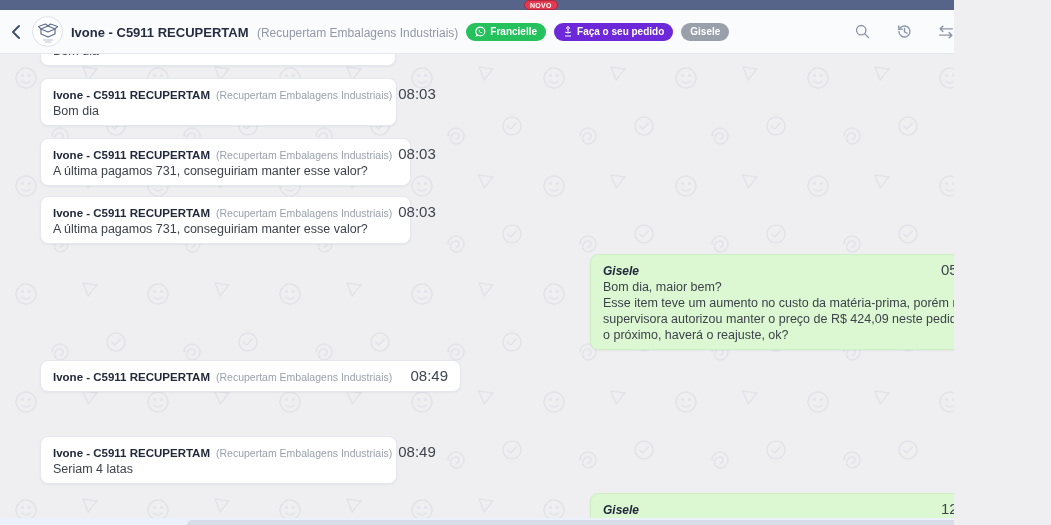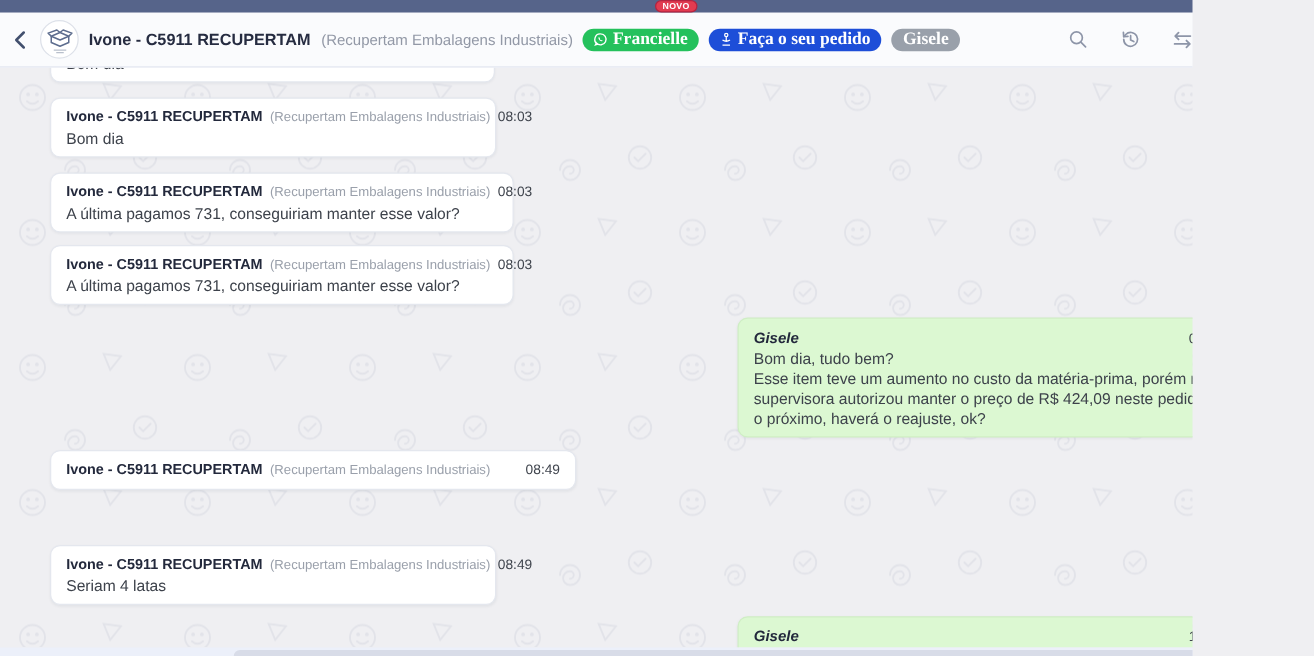--- a/index.html
+++ b/index.html
@@ -16,44 +16,44 @@
   
   .header { position:absolute; left:0; top:10px; width:1051px; height:44px; background:#fafbfd;
     border-bottom:1px solid #e4e8f1; display:flex; align-items:center; z-index:25; }
   .back-btn { width:26px; height:30px; display:flex; align-items:center; justify-content:center;
     color:#42506e; cursor:pointer; margin-left:2px; background:none; border:none; }
   .avatar { width:31px; height:31px; border-radius:50%; border:1px solid #dde1e9; background:#fff;
     margin-left:4px; display:flex; align-items:center; justify-content:center; overflow:hidden; flex:none; }
   .title-wrap { margin-left:8px; white-space:nowrap; }
   .title { font-size:13px; font-weight:bold; color:#262c41; }
   .subtitle { font-size:12px; color:#9298a6; margin-left:4px; }
-  .pill { height:18px; border-radius:9px; color:#fff; font-size:14px; font-weight:bold;
+  .pill { height:18px; border-radius:9px; color:#fff; font-size:10px; font-weight:bold;
     display:inline-flex; align-items:center; gap:4px; padding:0 9px; margin-left:8px;
-    border:none; cursor:pointer; white-space:nowrap; flex:none;font-family:Liberation Serif, serif; }
+    border:none; cursor:pointer; white-space:nowrap; flex:none; }
   .pill-green { background:#24c15c; }
-  .pill-dark  { background:#1d4ed8; }
+  .pill-dark  { background:#6d28d9; }
   .pill-gray  { background:#99a0aa; }
   .header-icons { margin-left:auto; display:flex; align-items:center; gap:24px; padding-right:12px; }
   .hicon { width:18px; height:18px; display:flex; align-items:center; justify-content:center;
     color:#8d95a8; background:none; border:none; cursor:pointer; }
   .hicon.red { color:#e8506a; font-size:17px; transform:rotate(-40deg); }
 
   
   .chat { position:absolute; left:0; top:54px; width:1051px; height:464px; overflow:hidden; }
   .pattern { position:absolute; left:0; top:0; }
 
   .msg { position:absolute; background:#fff; border:1px solid #e4e7ee; border-radius:8px;
     padding:7px 12px 6px 12px; box-shadow:0 1px 2px rgba(25,35,65,.05);
     font-size:12.5px; color:#3d424b; line-height:16px; }
   .msg.out { background:#dcf8d2; border-color:#cfeec4; }
   .msg-head { display:flex; align-items:baseline; gap:6px; white-space:nowrap; height:16px; margin-bottom:1px; }
   .sender { font-weight:bold; font-size:11.5px; color:#23293c; }
   .out .sender { font-style:italic; font-size:12px; }
   .company { font-size:10.5px; color:#9aa0ab; }
-  .time { font-size:11px; color:#3f444d; margin-left:auto; }
+  .time { font-size:15px; color:#3f444d; margin-left:auto; }
   .ticks { color:#b2b8c0; font-size:11px; letter-spacing:-3px; font-style:italic; padding-right:3px; }
   .msg-text { word-wrap:break-word; }
 
   .scroll-btn { position:absolute; left:1021px; top:415px; width:38px; height:38px; border-radius:50%;
     background:#fff; border:none; box-shadow:0 1px 5px rgba(20,30,60,.18);
     display:flex; align-items:center; justify-content:center; color:#51608a; cursor:pointer; z-index:20; }
 
   
   .bottom-strip { position:absolute; left:0; top:518px; width:1051px; height:7px; background:#ecf0fa; z-index:26; }
   .scroll-thumb { position:absolute; left:187px; top:2px; width:864px; height:5px;
@@ -197,21 +197,21 @@
       </div>
       <div class="msg-text">A última pagamos 731, conseguiriam manter esse valor?</div>
     </div>
 
     <div class="msg out" style="left:590px; top:200px; width:423px;">
       <div class="msg-head">
         <span class="sender">Gisele</span>
         <span class="time">05:46</span>
         <span class="ticks">✓✓</span>
       </div>
-      <div class="msg-text">Bom dia, tudo bem?</div>
+      <div class="msg-text">Bom dia, maior bem?</div>
       <div class="msg-text">Esse item teve um aumento no custo da matéria-prima, porém minha supervisora autorizou manter o preço de R$ 424,09 neste pedido. Para o próximo, haverá o reajuste, ok?</div>
     </div>
 
     <div class="msg in" style="left:40px; top:306px; width:421px;">
       <div class="msg-head">
         <span class="sender">Ivone - C5911 RECUPERTAM</span>
         <span class="company">(Recupertam Embalagens Industriais)</span>
         <span class="time">08:49</span>
       </div>
     </div>

